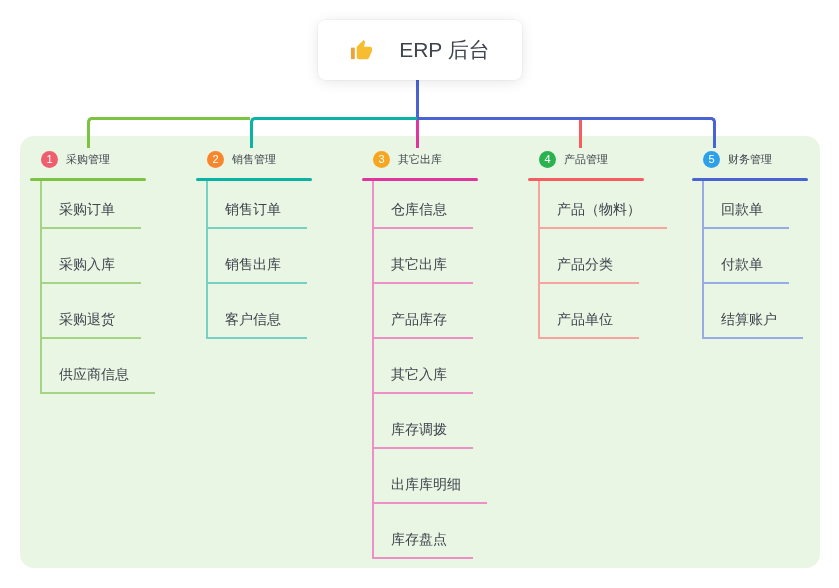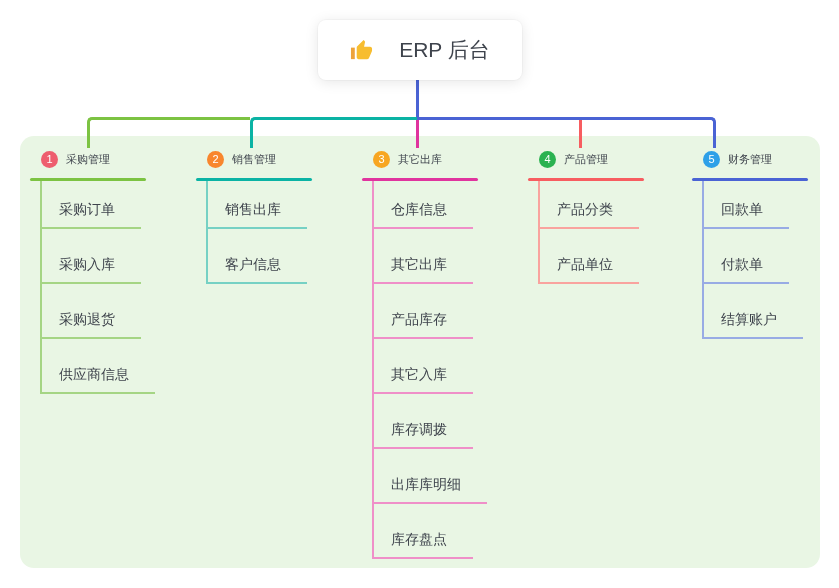--- a/index.html
+++ b/index.html
@@ -119,20 +119,21 @@
   </ul>
 </div>
 
 <div class="branch p1" style="--badge: #f8862d; --line: #0bb3a4; --item: #76d1c4;">
   <div class="branch-header">
     <span class="badge">2</span>
     <span class="branch-title">销售管理</span>
   </div>
   <div class="title-underline"></div>
   <ul class="items">
+    <li>销售订单</li>
     <li>销售出库</li>
     <li>客户信息</li>
   </ul>
 </div>
 
 <div class="branch p2" style="--badge: #f7a622; --line: #e0349e; --item: #ef8fc8;">
   <div class="branch-header">
     <span class="badge">3</span>
     <span class="branch-title">其它出库</span>
   </div>
@@ -148,20 +149,21 @@
   </ul>
 </div>
 
 <div class="branch p3" style="--badge: #2ab250; --line: #f75d60; --item: #f9a39e;">
   <div class="branch-header">
     <span class="badge">4</span>
     <span class="branch-title">产品管理</span>
   </div>
   <div class="title-underline"></div>
   <ul class="items">
+    <li>产品（物料）</li>
     <li>产品分类</li>
     <li>产品单位</li>
   </ul>
 </div>
 
 <div class="branch p4" style="--badge: #2ea0e8; --line: #4a63d4; --item: #98abe4;">
   <div class="branch-header">
     <span class="badge">5</span>
     <span class="branch-title">财务管理</span>
   </div>

